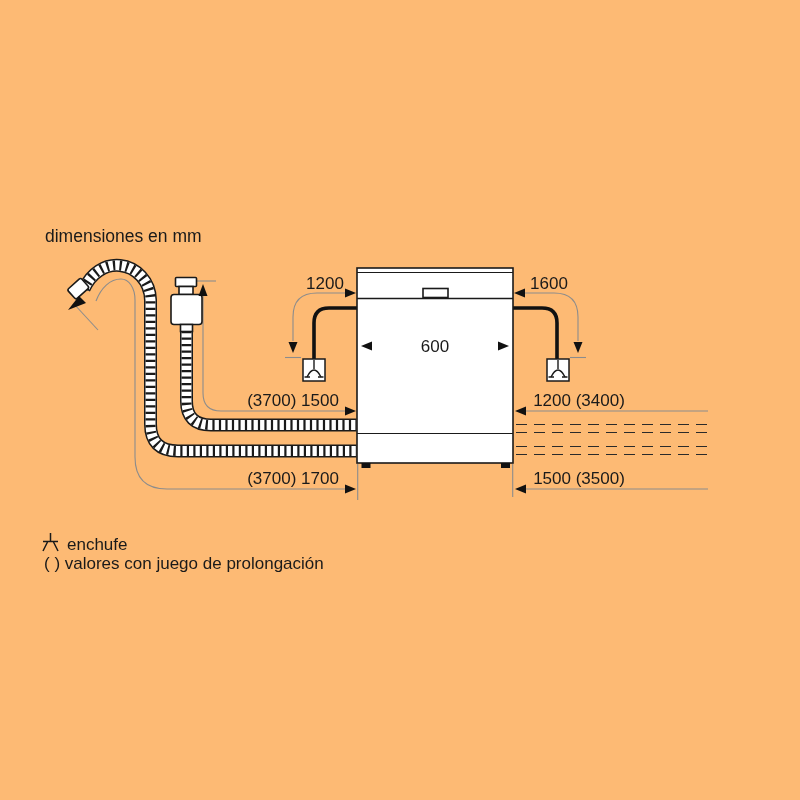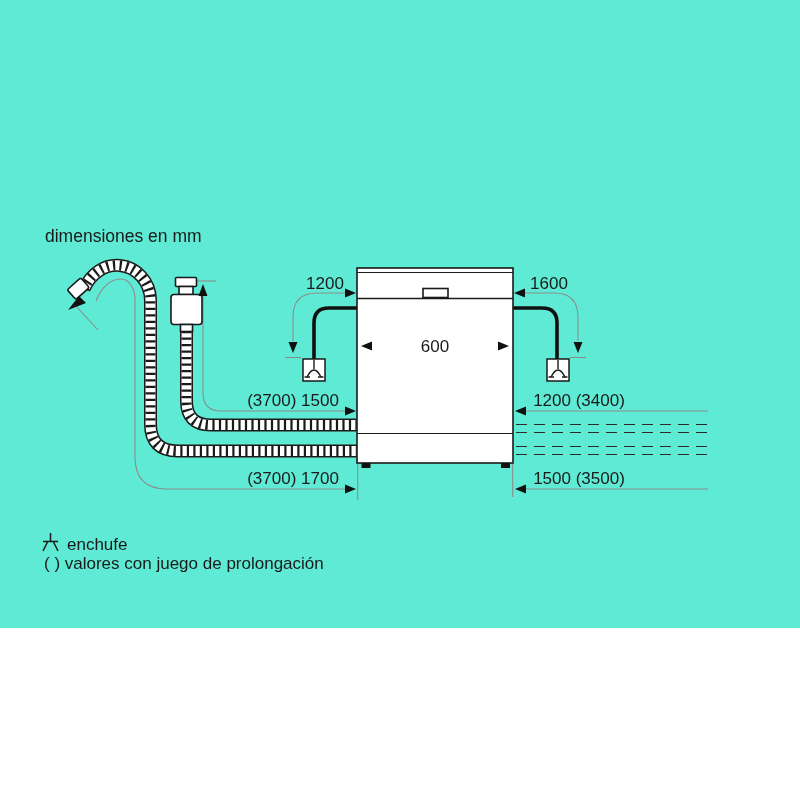--- a/index.html
+++ b/index.html
@@ -1,16 +1,16 @@
 <!DOCTYPE html>
 <html><head>
 <meta charset="utf-8">
 <style>
   html,body{margin:0;padding:0;background:#ffffff;}
-  .stage{position:relative;width:800px;height:628px;background:#5eead4;overflow:hidden;
+  .stage{position:relative;width:800px;height:800px;background:#fdba74;overflow:hidden;
          font-family:"Liberation Sans","DejaVu Sans",sans-serif;}
   svg{position:absolute;left:0;top:0;}
   text{font-family:"Liberation Sans","DejaVu Sans",sans-serif;fill:#1a1a1a;}
   .lbl{font-size:17px;}
   .title-lbl{font-size:17.5px;}
   .legend-lbl{font-size:17px;}
 </style>
 </head>
 <body>
 

